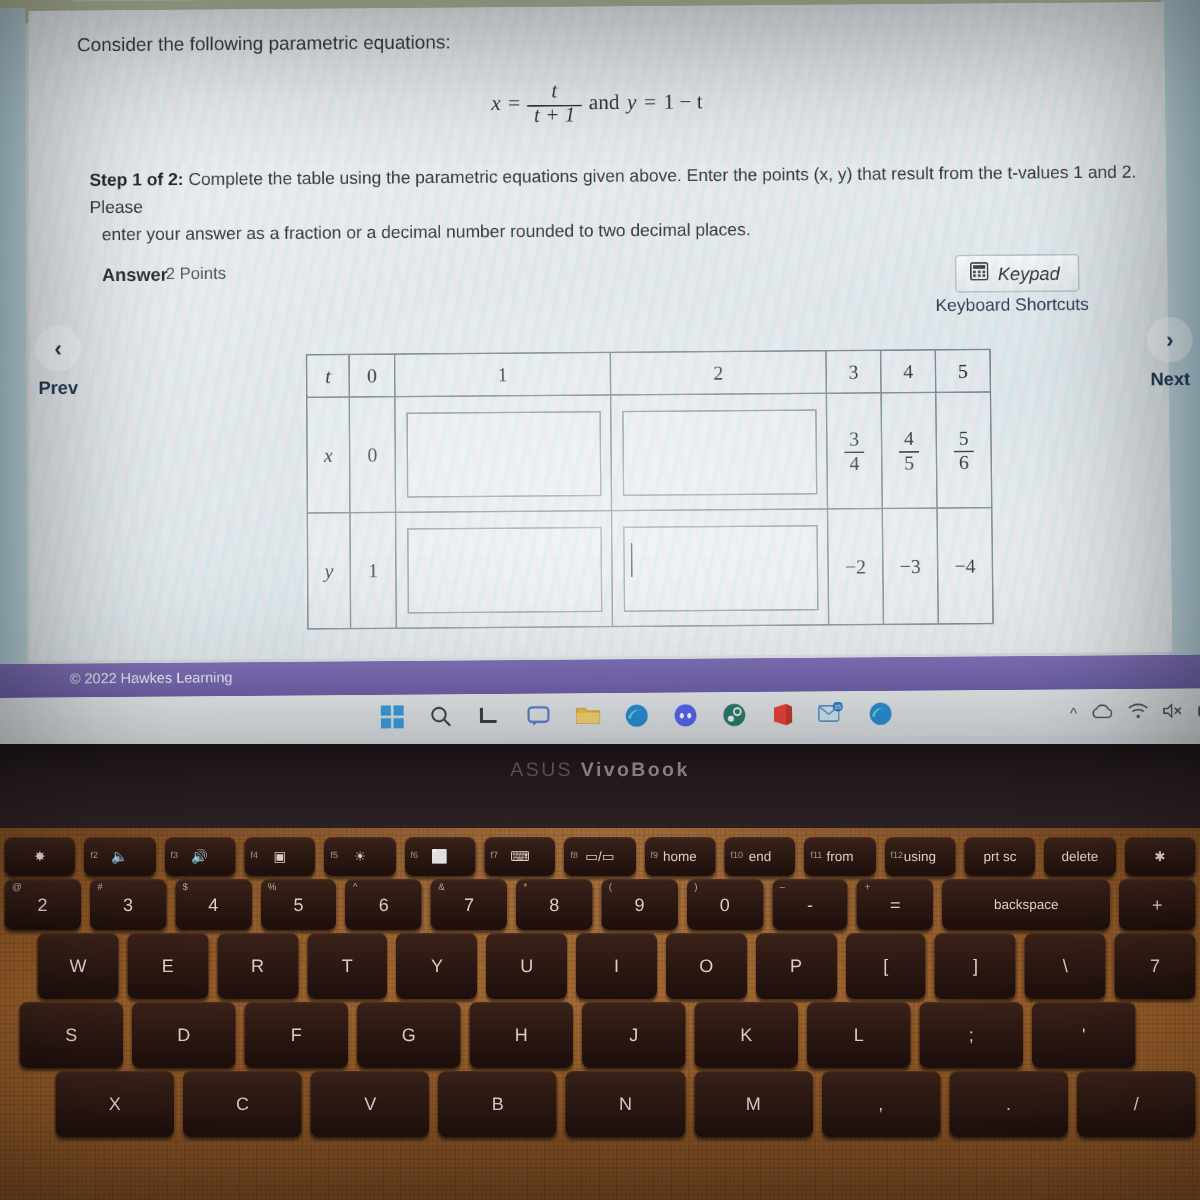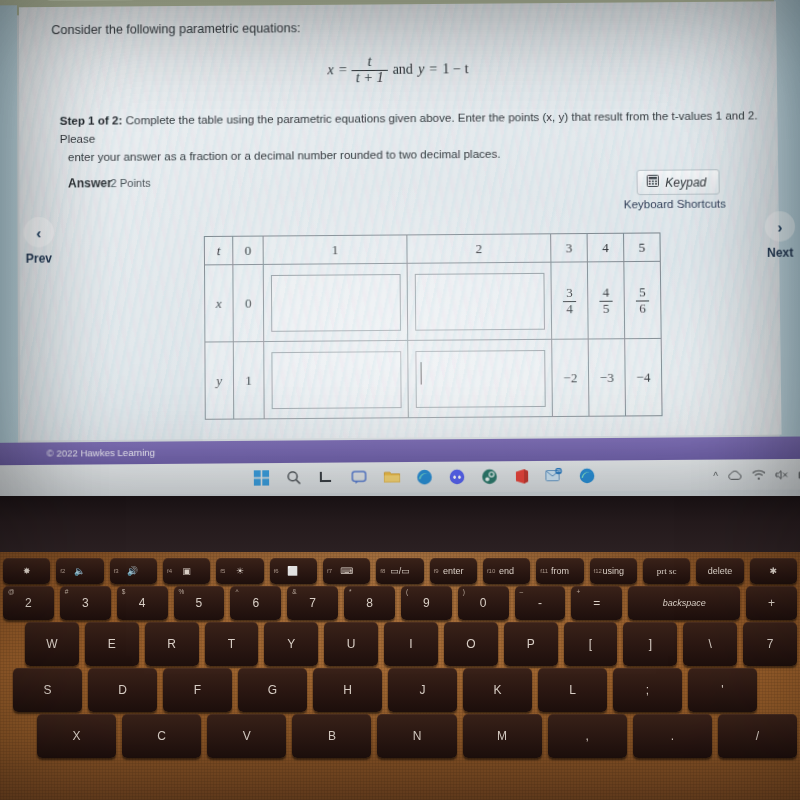--- a/index.html
+++ b/index.html
@@ -223,21 +223,21 @@
   }
   .key .sub {
     position: absolute; left: 5px; top: 2px; font-size: 6.5px; color: #b8a89c;
   }
   .key .fn {
     position: absolute; left: 4px; top: 50%; transform: translateY(-50%);
     font-size: 6px; color: #a89589;
   }
   .key .glyph { font-size: 9px; }
   .key.small { font-size: 8px; }
-  .key.wide { font-size: 9px; font-style: italic; }
+  .key.wide { font-size: 9px; }
   .krow-fn { top: 558px; height: 26px; }
   .krow-num { top: 586px; height: 34px; }
   .krow-q { top: 622px; height: 44px; }
   .krow-a { top: 668px; height: 44px; }
   .krow-z { top: 714px; height: 44px; }
 
   .zoomlight {
     position:absolute; inset:0; pointer-events:none;
     background: radial-gradient(ellipse at 50% 0%, rgba(255,200,140,.13), rgba(0,0,0,0) 55%);
   }
@@ -480,20 +480,23 @@
             <rect x="14" y="3.6" width="1.6" height="2.8" fill="#55595c"></rect>
           </svg>
         </span>
       </div>
 
     </div>
     <div class="vignette"></div>
   </div>
 
   <div class="bezel-bottom"></div>
+  <div class="brand">
+    <span>ASUS </span><b>VivoBook</b>
+  </div>
 
   <div class="deck">
     <div class="zoomlight"></div>
   </div>
 
   <div class="krow krow-fn" id="krow-fn">
       <div class="key small" style="flex: 1 1 0px;">
         <span class="glyph">✸</span>
       </div>
       <div class="key small" style="flex: 1 1 0px;">
@@ -519,35 +522,35 @@
       <div class="key small" style="flex: 1 1 0px;">
         <span class="fn">f7</span>
         <span class="glyph">⌨</span>
       </div>
       <div class="key small" style="flex: 1 1 0px;">
         <span class="fn">f8</span>
         <span class="glyph">▭/▭</span>
       </div>
       <div class="key small" style="flex: 1 1 0px;">
         <span class="fn">f9</span>
-        <span class="glyph">enter</span>
+        <span class="glyph">home</span>
       </div>
       <div class="key small" style="flex: 1 1 0px;">
         <span class="fn">f10</span>
         <span class="glyph">end</span>
       </div>
       <div class="key small" style="flex: 1 1 0px;">
         <span class="fn">f11</span>
         <span class="glyph">from</span>
       </div>
       <div class="key small" style="flex: 1 1 0px;">
         <span class="fn">f12</span>
         <span class="glyph">using</span>
       </div>
-      <div class="key small" style="flex: 1 1 0px; font-family: Liberation Serif, serif;">
+      <div class="key small" style="flex: 1 1 0px;">
         <span class="glyph">prt sc</span>
       </div>
       <div class="key small" style="flex: 1 1 0px;">
         <span class="glyph">delete</span>
       </div>
       <div class="key small" style="flex: 1 1 0px;">
         <span class="glyph">✱</span>
       </div>
     </div>
   <div class="krow krow-num" id="krow-num">

